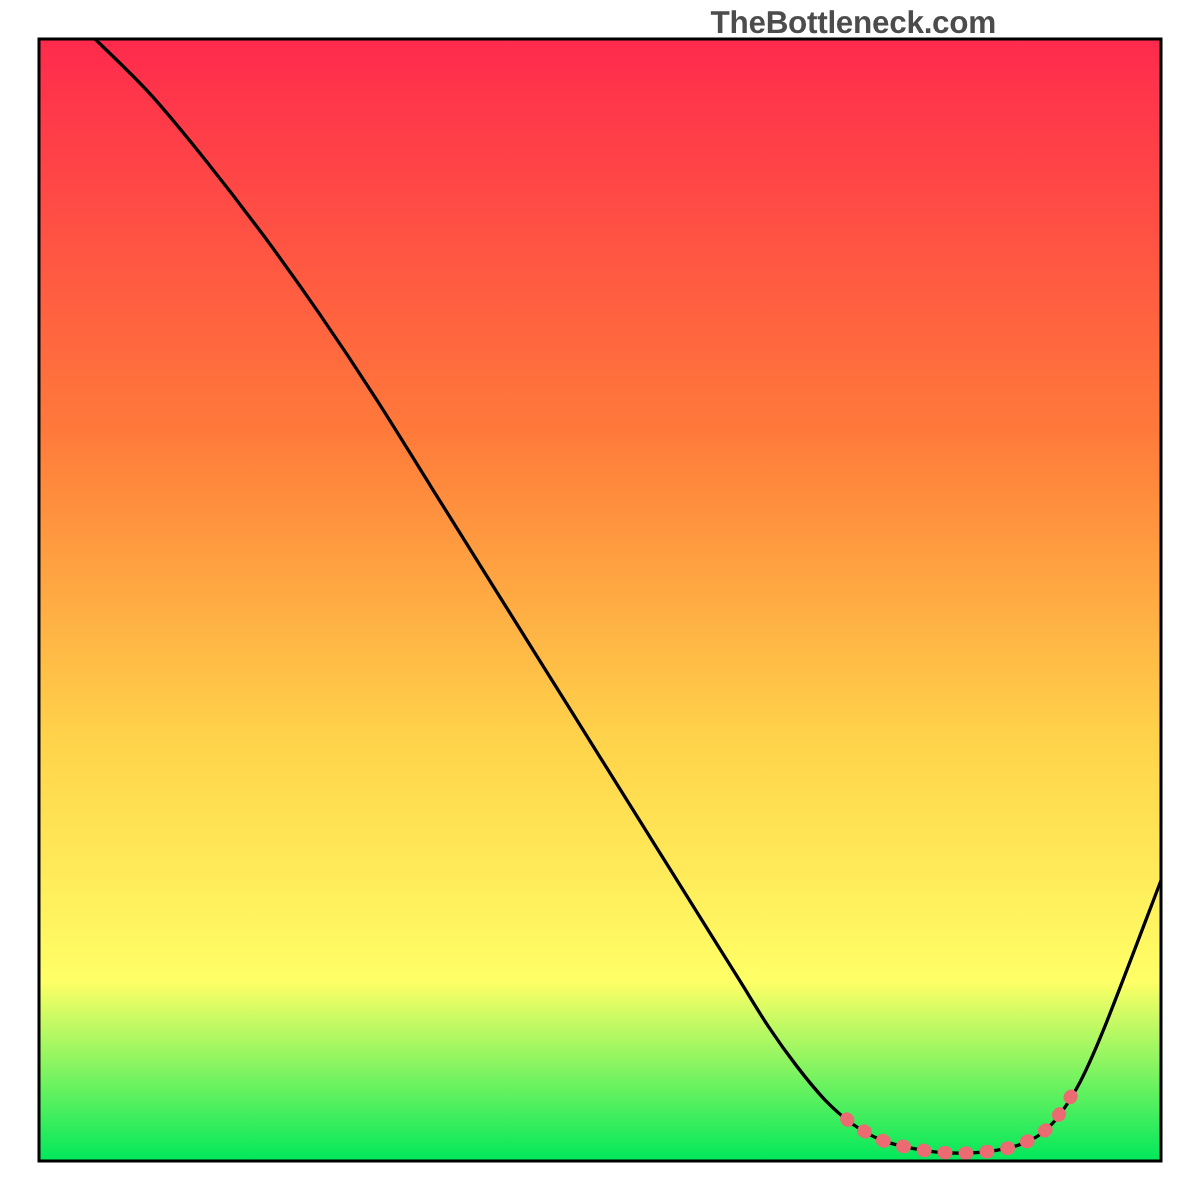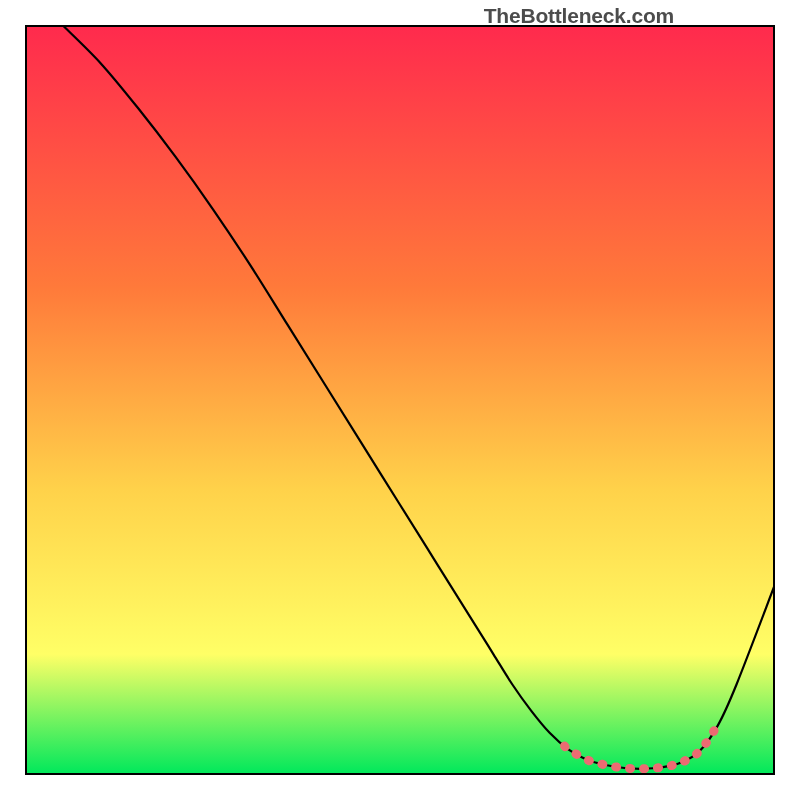--- a/index.html
+++ b/index.html
@@ -8,21 +8,20 @@
     width: 800px;
     height: 800px;
     overflow: hidden;
     background: #ffffff;
     font-family: Arial, Helvetica, sans-serif;
   }
   .wrap {
     position: relative;
     width: 674px;
     height: 800px;
-    padding-left: 10px;
   }
   .watermark {
     position: absolute;
     top: 4px;
     right: 10px;
     font-size: 21px;
     font-weight: 600;
     color: #4c4c4c;
     letter-spacing: -0.2px;
     z-index: 5;

